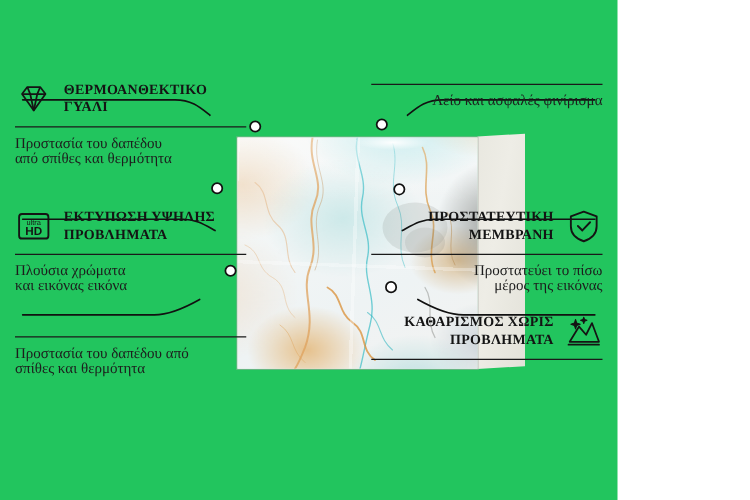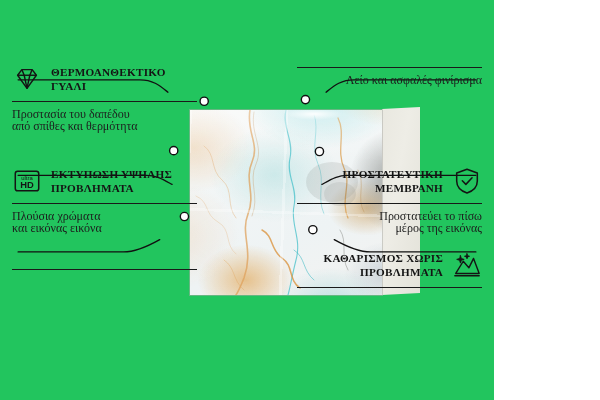--- a/index.html
+++ b/index.html
@@ -181,20 +181,22 @@
       <div class="f-title">ΕΚΤΥΠΩΣΗ ΥΨΗΛΗΣ
 ΠΡΟΒΛΗΜΑΤΑ</div>
     </div>
     <div class="f-rule"></div>
     <div class="f-desc">Πλούσια χρώματα
 και εικόνας εικόνα</div>
   </div>
 
   <div class="feature left" id="feat-heat-resist">
     <div class="f-rule"></div>
+    <div class="f-desc">Προστασία του δαπέδου από
+σπίθες και θερμότητα</div>
   </div>
 
   <div class="feature right" id="feat-edges">
     <div class="f-rule"></div>
     <div class="f-desc">Λείο και ασφαλές φινίρισμα</div>
   </div>
 
   <div class="feature right" id="feat-membrane">
     <div class="f-head">
       <svg class="f-icon" viewBox="0 0 32 32">

